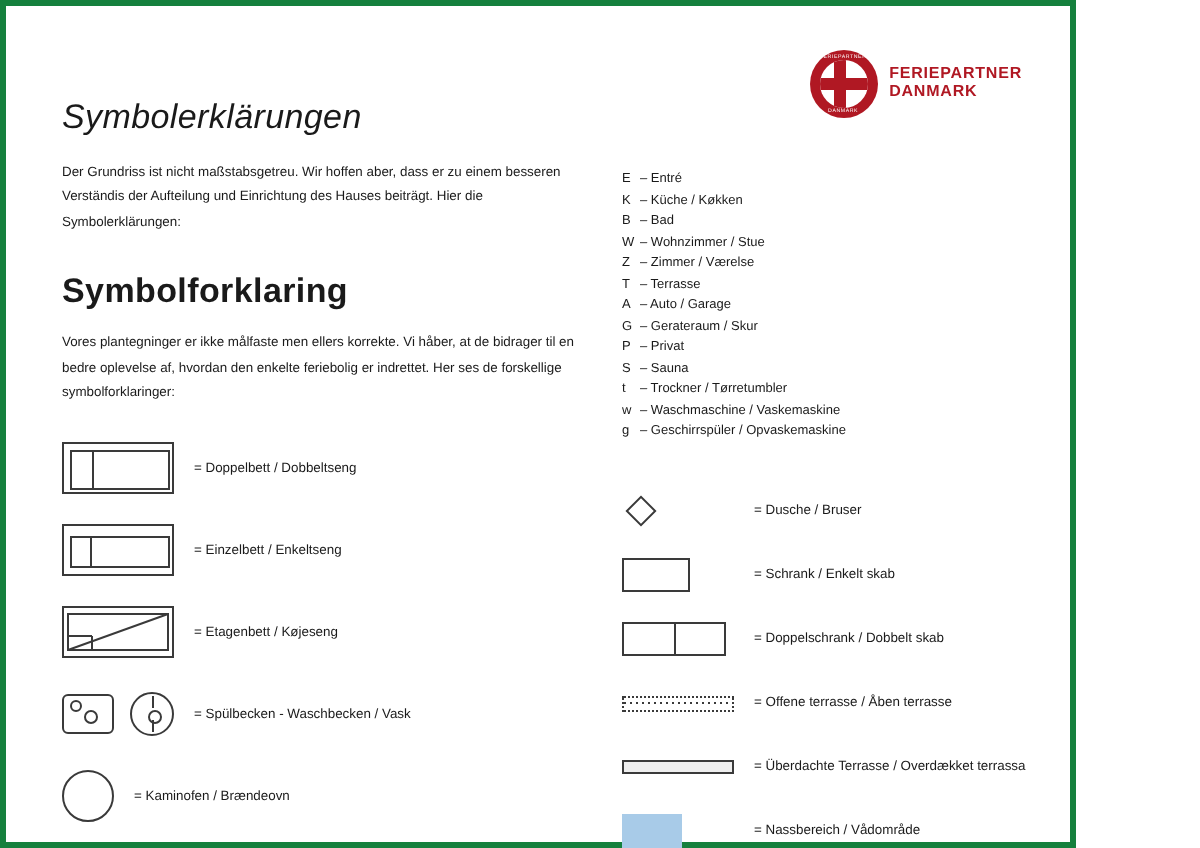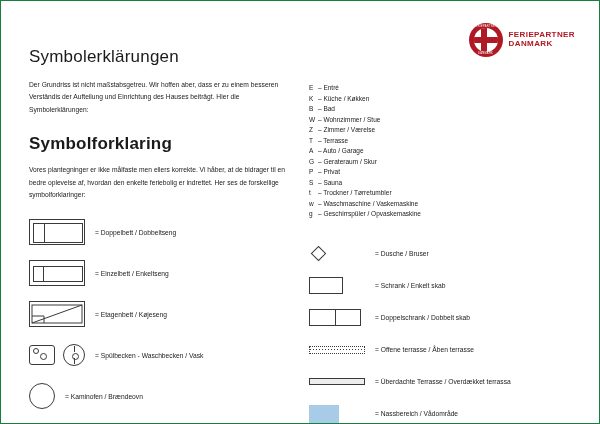--- a/index.html
+++ b/index.html
@@ -9,24 +9,24 @@
   }
   body {
     width: 600px;
     height: 424px;
     font-family: "Liberation Sans", sans-serif;
     color: #1a1a1a;
     overflow: hidden;
   }
   .page {
     position: relative;
-    width: 600px;
+    width: 538px;
     height: 424px;
     box-sizing: border-box;
-    border: 1px solid #15803d;
+    border: 3px solid #15803d;
     background: #fff;
   }
 
   
   .logo {
     position: absolute;
     top: 22px;
     right: 24px;
     display: flex;
     align-items: center;
@@ -97,20 +97,21 @@
     position: absolute;
     left: 28px;
     top: 46px;
     width: 262px;
   }
   h1.title {
     font-size: 17px;
     font-weight: normal;
     margin: 0 0 12px 0;
     letter-spacing: .2px;
+    font-style: italic;
   }
   h1.title2 {
     font-size: 17px;
     font-weight: bold;
     margin: 18px 0 10px 0;
     letter-spacing: .2px;
   }
   .para {
     font-size: 6.7px;
     line-height: 1.85;

